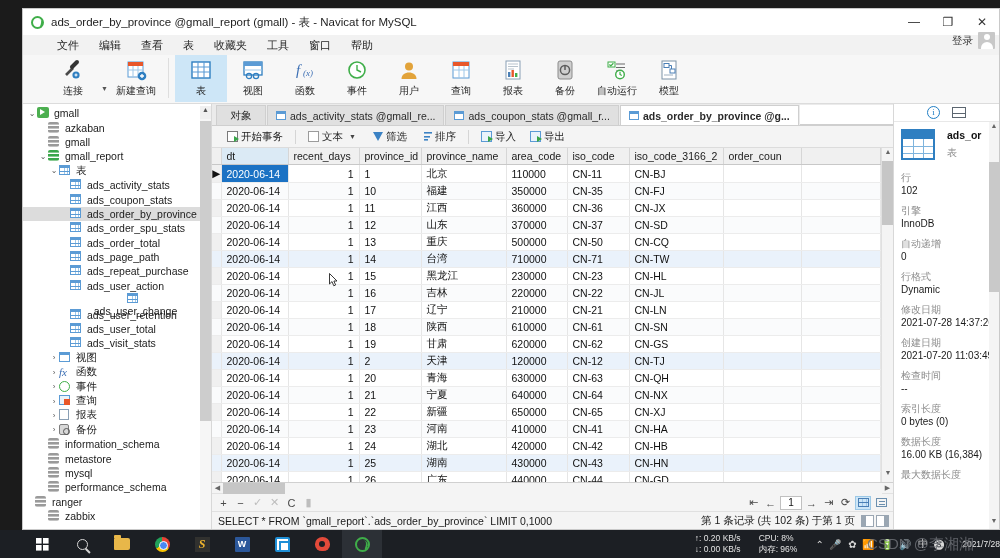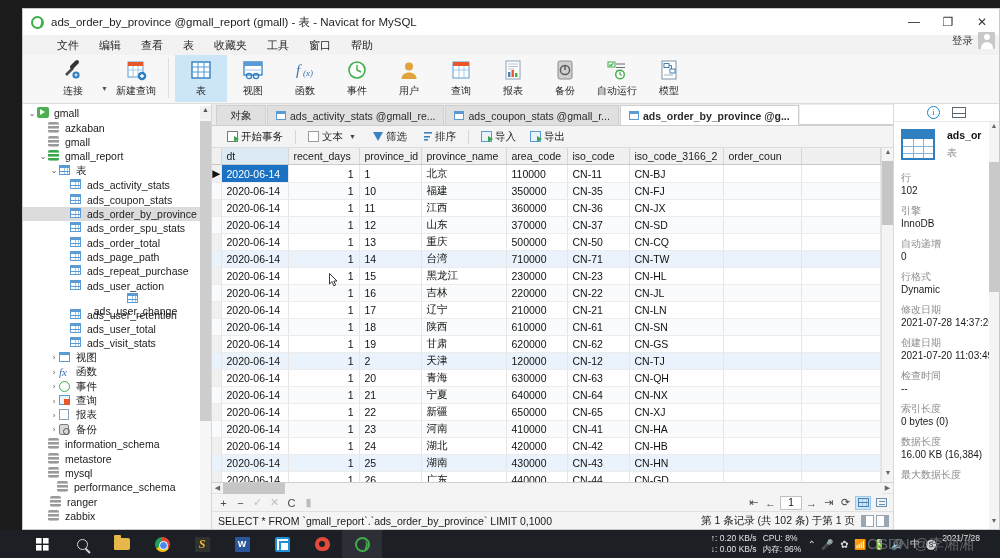--- a/index.html
+++ b/index.html
@@ -265,21 +265,21 @@
     color:#f0b52d;font-size:12px;font-style:italic;font-weight:bold;font-family:"Liberation Serif",serif;}
   .word{width:15px;height:15px;background:#2b579a;color:#fff;font-size:9px;font-weight:bold;
     display:flex;align-items:center;justify-content:center;border-radius:1px;}
   .blueapp{width:15px;height:15px;border:2px solid #1f8fd6;border-radius:2px;position:relative;background:#fff;}
   .blueapp:after{content:"";position:absolute;left:2px;top:2px;width:7px;height:7px;border:2px solid #1f8fd6;}
   .dolphin{width:15px;height:14px;border-radius:50% 50% 45% 45%;background:#e34a3a;position:relative;}
   .dolphin:after{content:"";position:absolute;left:4px;top:4px;width:6px;height:6px;border-radius:50%;background:#1c1f24;}
   .navi{width:15px;height:15px;border-radius:50%;border:2px solid #3fae49;position:relative;}
   .navi:after{content:"";position:absolute;left:2px;top:1px;width:7px;height:9px;
     border-right:2px solid #3fae49;border-radius:0 60% 0 0;transform:rotate(18deg);}
-  .tbk-right{ margin-left:auto; display:flex; gap:6px; padding-right:20px; }
+  .tbk-right{ margin-left:auto; display:flex; align-items:center; gap:18px; padding-right:0; }
   .net{ display:flex; flex-direction:column; font-size:8.5px; color:#e4e4e4; line-height:11px;}
   .cpu{ display:flex; flex-direction:column; font-size:8.5px; color:#e4e4e4; line-height:11px;}
   .tray{ display:flex; align-items:center; gap:6px; color:#d8d8d8; font-size:10px;}
   .clock{ display:flex; flex-direction:column; font-size:8.5px; color:#e9e9e9; line-height:11px; text-align:center;}
   .watermark{ position:absolute; right:26px; bottom:4px; font-size:15px; color:#6c6f75;
      font-family:"Liberation Sans",sans-serif; white-space:nowrap; opacity:.85;}
   .mouse-cursor{ position:absolute; left:329px; top:273px; width:9px; height:14px; pointer-events:none;}
 </style>
 </head>
 <body>
@@ -570,26 +570,26 @@
           <div class="tree-row" style="padding-left: 15px;">
             <span class="tw"></span>
             <span class="tree-ico"><span class="ico-db" style="display: inline-block;"></span></span>
             <span>metastore</span>
           </div>
           <div class="tree-row" style="padding-left: 15px;">
             <span class="tw"></span>
             <span class="tree-ico"><span class="ico-db" style="display: inline-block;"></span></span>
             <span>mysql</span>
           </div>
-          <div class="tree-row" style="padding-left: 24px;">
+          <div class="tree-row" style="padding-left: 15px;">
             <span class="tw"></span>
             <span class="tree-ico"><span class="ico-db" style="display: inline-block;"></span></span>
             <span>performance_schema</span>
           </div>
-          <div class="tree-row" style="padding-left: 17px;">
+          <div class="tree-row" style="padding-left: 2px;">
             <span class="tw"></span>
             <span class="tree-ico"><span class="ico-db" style="display: inline-block;"></span></span>
             <span>ranger</span>
           </div>
           <div class="tree-row" style="padding-left: 15px;">
             <span class="tw"></span>
             <span class="tree-ico"><span class="ico-db" style="display: inline-block;"></span></span>
             <span>zabbix</span>
           </div>
         </div>

